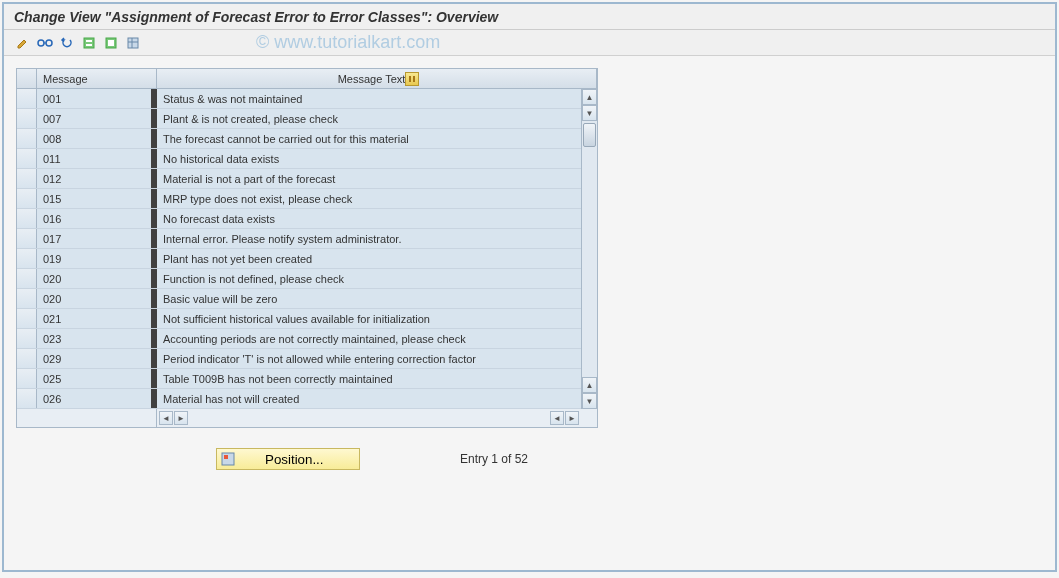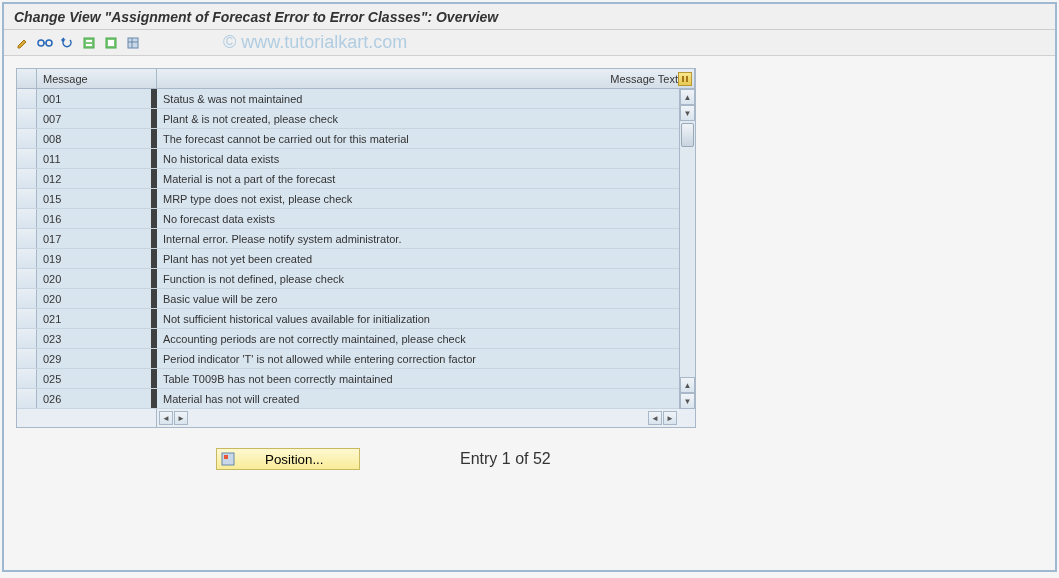--- a/index.html
+++ b/index.html
@@ -40,55 +40,55 @@
       height: 18px;
       display: flex;
       align-items: center;
       justify-content: center;
       cursor: pointer;
       border: none;
       background: transparent;
     }
     .watermark {
       position: absolute;
-      left: 223px;
+      left: 256px;
       top: 32px;
       font-size: 18px;
       color: rgba(150,190,220,0.7);
       font-weight: normal;
       pointer-events: none;
       z-index: 10;
     }
     .content-area {
       padding: 12px;
       background: #f5f5f5;
     }
     .table-container {
-      width: 680px;
+      width: 582px;
       border: 1px solid #a8b8c8;
       background: #4d7c0f;
       position: relative;
     }
     .table-header {
       display: flex;
       background: linear-gradient(#e8eef4, #d4dee8);
       border-bottom: 1px solid #a8b8c8;
       height: 20px;
     }
     .th {
       padding: 2px 6px;
       border-right: 1px solid #a8b8c8;
       font-size: 11px;
       color: #333;
       display: flex;
       align-items: center;
     }
     .th-sel { width: 20px; border-right: 1px solid #a8b8c8;}
     .th-msg { width: 120px; }
-    .th-text { flex: 1; display: flex; justify-content: flex-end; align-items:center; padding-right:2px;}
+    .th-text { flex: 1; display: flex; justify-content: center; align-items:center; padding-right:2px;}
     .config-icon {
       width: 14px;
       height: 14px;
       background: linear-gradient(#f8e890, #e8c850);
       border: 1px solid #b89830;
       display:flex; align-items:center; justify-content:center;
     }
     .table-body { }
     .table-row {
       display: flex;
@@ -180,21 +180,21 @@
       display: flex;
       align-items: center;
       cursor: pointer;
       padding: 0 4px;
       gap: 30px;
     }
     .position-icon {
       width: 14px; height: 14px;
       display:flex;align-items:center;justify-content:center;
     }
-    .entry-text { font-size: 16px; color: #333; }
+    .entry-text { font-size: 12px; color: #333; }
     .outer-border {
       border: 2px solid #9db8d0;
       margin: 2px;
       height: 570px;
       background: #f5f5f5;
     }
   </style>
 </head>
 <body>
 

